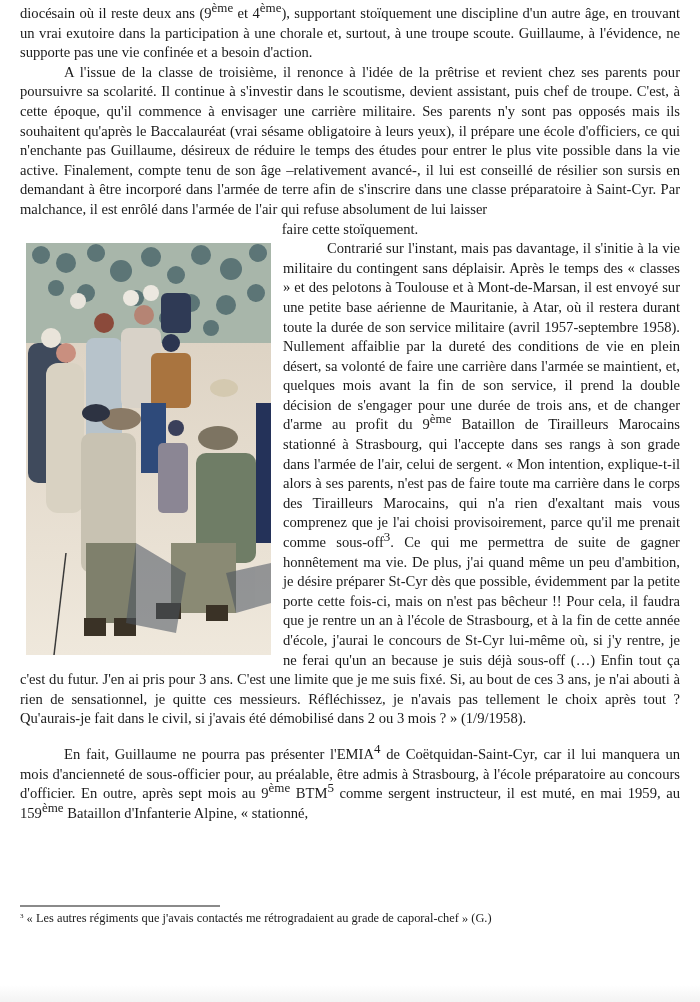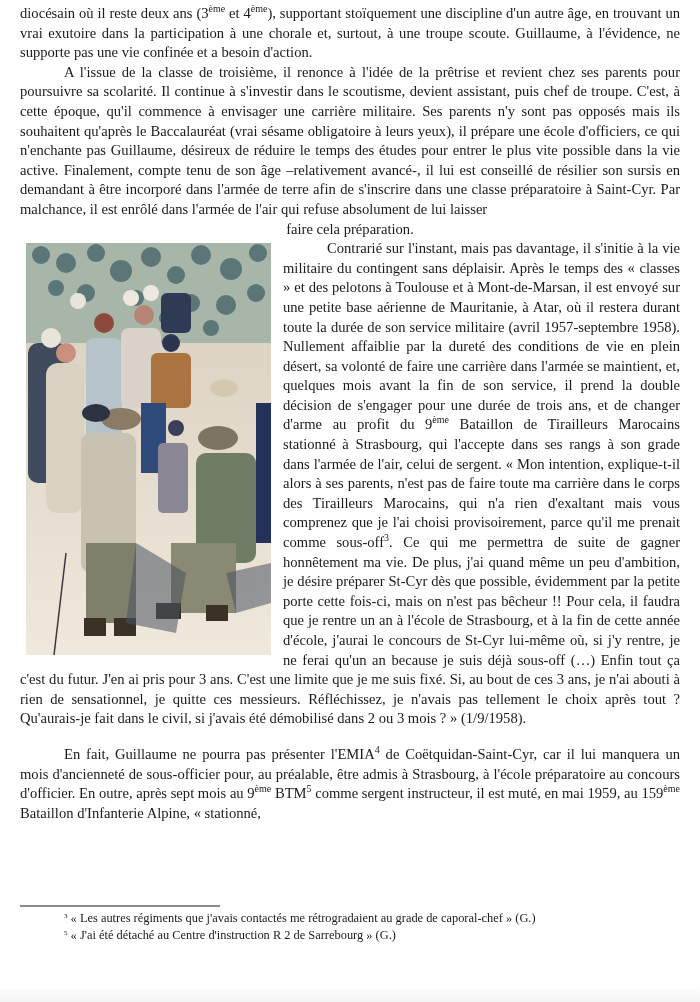--- a/index.html
+++ b/index.html
@@ -9,53 +9,53 @@
       font-family: "Liberation Serif", "DejaVu Serif", serif;
       color: #1a1a1a;
       position: relative;
     }
     .page {
       position: absolute; left: 20px; top: 4px; width: 660px;
       font-size: 14.6px; line-height: 19.6px;
     }
     p { margin: 0; text-align: justify; }
     .indent { text-indent: 44px; }
-    sup { font-size: 10px; line-height: 0; vertical-align: 6px; }
+    sup { font-size: 13px; line-height: 0; vertical-align: 6px; }
     .center { text-align: center; }
     .figure {
       float: left; width: 245px; height: 412px;
       margin: 4px 12px 4px 6px;
       position: relative; overflow: hidden;
     }
     .figure svg { display: block; width: 245px; height: 412px; }
     .gap { height: 16px; }
     .fn-rule {
       position: absolute; left: 20px; top: 905px; width: 200px; height: 2px;
       background: #8a8a8a;
     }
     .footnotes {
       position: absolute; left: 20px; top: 910px; width: 660px;
       font-size: 12.4px; line-height: 17px;
     }
-    .footnotes p { text-align: justify; margin-left: 44px; }
+    .footnotes p { text-align: justify; }
     .fn-mark { font-size: 7px; vertical-align: 4px; line-height: 0; }
     .bottom-fade {
       position: absolute; left: 0; top: 985px; width: 700px; height: 17px;
       background: linear-gradient(#ffffff, #f3f3f3);
     }
   </style>
 </head>
 <body>
 
 <div class="page">
-  <p id="p1"><span>diocésain où il reste deux ans (3</span><sup>ème</sup><span> et 4</span><sup>ème</sup><span>), supportant stoïquement une discipline d'un autre âge, en trouvant un vrai exutoire dans la participation à une chorale et, surtout, à une troupe scoute. Guillaume, à l'évidence, ne supporte pas une vie confinée et a besoin d'action.</span></p>
+  <p id="p1"><span>diocésain où il reste deux ans (9</span><sup>ème</sup><span> et 4</span><sup>ème</sup><span>), supportant stoïquement une discipline d'un autre âge, en trouvant un vrai exutoire dans la participation à une chorale et, surtout, à une troupe scoute. Guillaume, à l'évidence, ne supporte pas une vie confinée et a besoin d'action.</span></p>
   <p class="indent">
     <span>A l'issue de la classe de troisième, il renonce à l'idée de la prêtrise et revient chez ses parents pour poursuivre sa scolarité. Il continue à s'investir dans le scoutisme, devient assistant, puis chef de troupe. C'est, à cette époque, qu'il commence à envisager une carrière militaire. Ses parents n'y sont pas opposés mais ils souhaitent qu'après le Baccalauréat (vrai sésame obligatoire à leurs yeux), il prépare une école d'officiers, ce qui n'enchante pas Guillaume, désireux de réduire le temps des études pour entrer le plus vite possible dans la vie active. Finalement, compte tenu de son âge –relativement avancé-, il lui est conseillé de résilier son sursis en demandant à être incorporé dans l'armée de terre afin de s'inscrire dans une classe préparatoire à Saint-Cyr. Par malchance, il est enrôlé dans l'armée de l'air qui refuse absolument de lui laisser</span>
   </p>
-  <p class="center">faire cela préparation.</p>
+  <p class="center">faire cette stoïquement.</p>
 
   <div class="figure">
     <svg viewBox="0 0 245 412">
       <defs>
         <linearGradient id="g-ground" x1="0" y1="0" x2="0" y2="1">
           <stop offset="0" stop-color="#d8cdbd"></stop>
           <stop offset="1" stop-color="#efe8dc"></stop>
         </linearGradient>
       </defs>
       <rect x="0" y="0" width="245" height="412" fill="url(#g-ground)"></rect>
@@ -122,15 +122,14 @@
   </div>
 
   <p class="indent" id="p3"><span>Contrarié sur l'instant, mais pas davantage, il s'initie à la vie militaire du contingent sans déplaisir. Après le temps des « classes » et des pelotons à Toulouse et à Mont-de-Marsan, il est envoyé sur une petite base aérienne de Mauritanie, à Atar, où il restera durant toute la durée de son service militaire (avril 1957-septembre 1958). Nullement affaiblie par la dureté des conditions de vie en plein désert, sa volonté de faire une carrière dans l'armée se maintient, et, quelques mois avant la fin de son service, il prend la double décision de s'engager pour une durée de trois ans, et de changer d'arme au profit du 9</span><sup>ème</sup><span> Bataillon de Tirailleurs Marocains stationné à Strasbourg, qui l'accepte dans ses rangs à son grade dans l'armée de l'air, celui de sergent. « Mon intention, explique-t-il alors à ses parents, n'est pas de faire toute ma carrière dans le corps des Tirailleurs Marocains, qui n'a rien d'exaltant mais vous comprenez que je l'ai choisi provisoirement, parce qu'il me prenait comme sous-off</span><sup>3</sup><span>. Ce qui me permettra de suite de gagner honnêtement ma vie. De plus, j'ai quand même un peu d'ambition, je désire préparer St-Cyr dès que possible, évidemment par la petite porte cette fois-ci, mais on n'est pas bêcheur !! Pour cela, il faudra que je rentre un an à l'école de Strasbourg, et à la fin de cette année d'école, j'aurai le concours de St-Cyr lui-même où, si j'y rentre, je ne ferai qu'un an because je suis déjà sous-off (…) Enfin tout ça c'est du futur. J'en ai pris pour 3 ans. C'est une limite que je me suis fixé. Si, au bout de ces 3 ans, je n'ai abouti à rien de sensationnel, je quitte ces messieurs. Réfléchissez, je n'avais pas tellement le choix après tout ? Qu'aurais-je fait dans le civil, si j'avais été démobilisé dans 2 ou 3 mois ? » (1/9/1958).</span></p>
   <div class="gap"></div>
   <p class="indent" id="p4"><span>En fait, Guillaume ne pourra pas présenter l'EMIA</span><sup>4</sup><span> de Coëtquidan-Saint-Cyr, car il lui manquera un mois d'ancienneté de sous-officier pour, au préalable, être admis à Strasbourg, à l'école préparatoire au concours d'officier. En outre, après sept mois au 9</span><sup>ème</sup><span> BTM</span><sup>5</sup><span> comme sergent instructeur, il est muté, en mai 1959, au 159</span><sup>ème</sup><span> Bataillon d'Infanterie Alpine, « stationné,</span></p>
 </div>
 
 <div class="fn-rule"></div>
 <div class="footnotes">
   <p><span class="fn-mark">3</span> <span>« Les autres régiments que j'avais contactés me rétrogradaient au grade de caporal-chef » (G.)</span></p>
-  <p><span class="fn-mark">5</span> <span>« J'ai été détaché au Centre d'instruction R 2 de Sarrebourg » (G.)</span></p>
 </div>
 <div class="bottom-fade"></div>
 
 </body></html>

